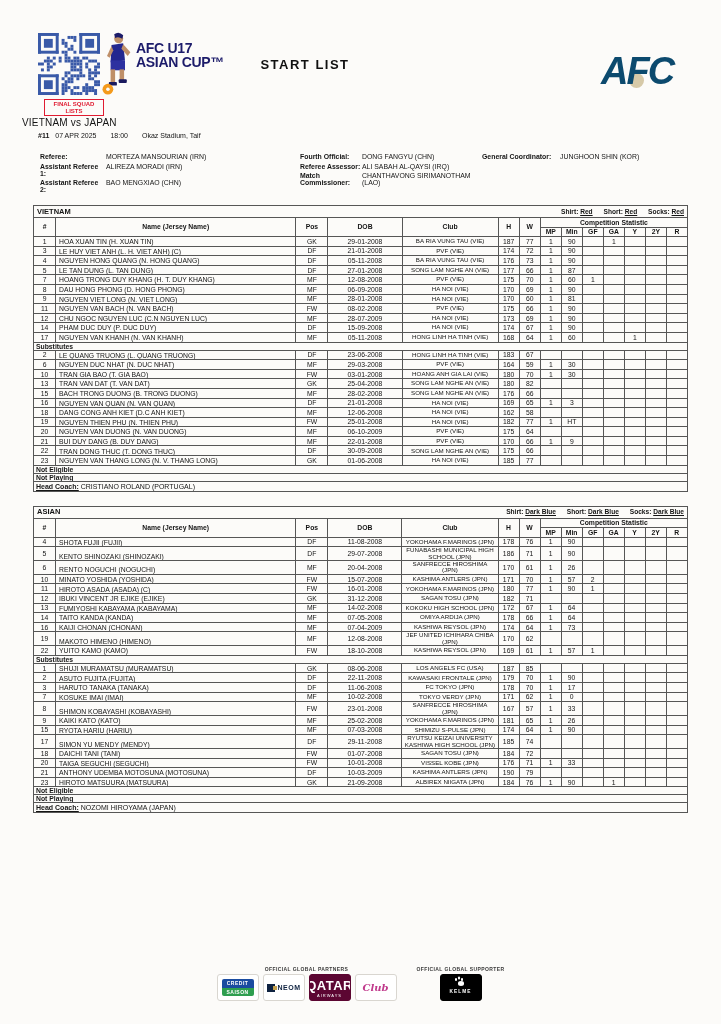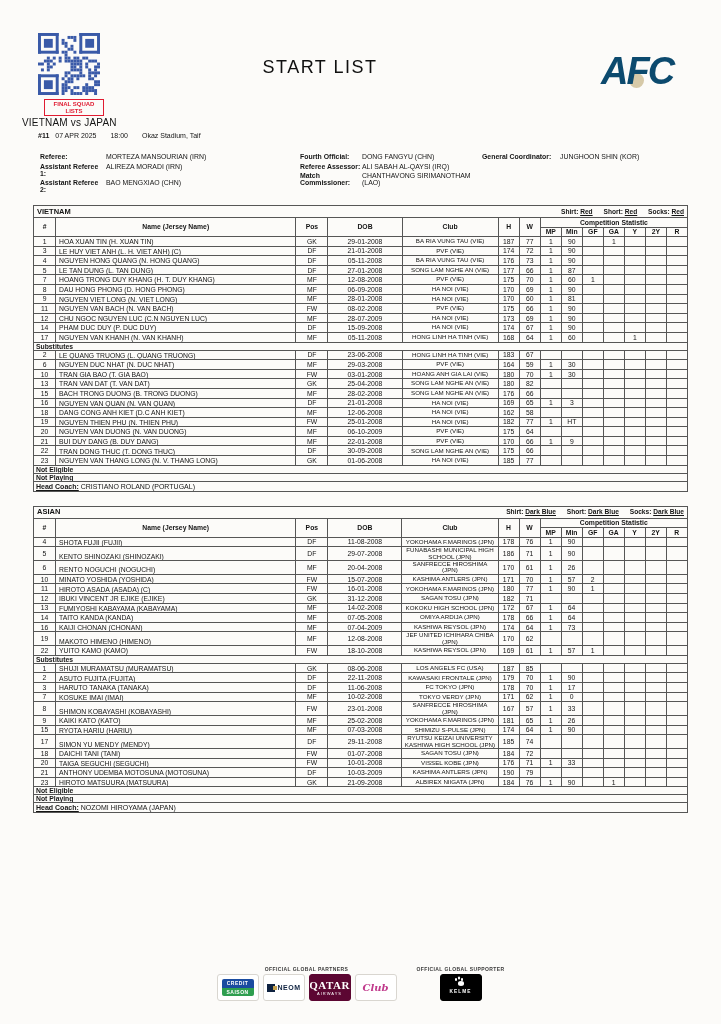--- a/index.html
+++ b/index.html
@@ -4,21 +4,21 @@
 <style>
   *{margin:0;padding:0;box-sizing:border-box}
   html,body{width:721px;height:1024px}
   body{font-family:"Liberation Sans",sans-serif;background:#e9e7e3;color:#141414}
   .page{position:relative;width:721px;height:1024px;background:#fcfbf9;overflow:hidden}
 
   
   .qr{position:absolute;left:38px;top:33px;width:62px;height:62px}
   .tlogo{position:absolute;left:98px;top:32px;display:flex;align-items:flex-start}
   .tlogo-text{margin-top:10px;margin-left:2px;font-size:14px;font-weight:900;color:#1c1b6a;line-height:13.5px;letter-spacing:-0.3px}
-  .start-list{position:absolute;left:253px;top:57px;width:134px;text-align:center;font-size:18px;font-weight:400;letter-spacing:1.5px;color:#101010}
+  .start-list{position:absolute;left:238px;top:57px;width:134px;text-align:center;font-size:13px;font-weight:700;letter-spacing:1.5px;color:#101010}
   .afc-mark{position:absolute;left:601px;top:52px;font-size:38px;font-weight:900;font-style:italic;color:#0c4a6e;letter-spacing:-2px;line-height:38px}
   .afc-mark .wm{position:relative;z-index:1}
   .afc-ball{position:absolute;left:28px;bottom:2px;width:15px;height:15px;border-radius:50%;background:#d6c9a8;z-index:0}
   .badge{position:absolute;left:44px;top:99px;width:60px;border:1px solid #e01b31;color:#e01b31;font-weight:800;font-size:6px;line-height:6.6px;text-align:center;padding:1px 0}
   .match-title{position:absolute;left:22px;top:117px;font-size:10px;font-weight:400;letter-spacing:0.2px}
   .match-meta{position:absolute;left:38px;top:131.5px;font-size:7px}
   .match-meta b{font-weight:800}
   .match-meta .gap{margin-left:12px}
   .match-meta .gap-s{margin-left:4px}
 
@@ -61,21 +61,21 @@
   .logo-row{display:flex;gap:4px;justify-content:center}
   .slogo{width:42px;height:27px;border:1px solid #d9d6d0;border-radius:3px;background:#fff;display:flex;flex-direction:column;align-items:center;justify-content:center;overflow:hidden}
   .cs-bar{width:32px;height:8.5px;display:flex;align-items:center;justify-content:center;color:#fff;font-size:5px;font-weight:800;letter-spacing:0.5px}
   .cs-credit{background:#1a4ba0;border-radius:2px 2px 0 0}
   .cs-saison{background:#2e9e4f;border-radius:0 0 2px 2px}
   .neom-row{display:flex;align-items:center;gap:3px}
   .neom-glyph{width:8px;height:8px;background:#0e2240;position:relative}
   .neom-glyph:after{content:"";position:absolute;right:-2px;top:2px;width:4px;height:4px;background:#c3a04e}
   .neom-text{color:#0e2240;font-weight:900;font-size:7px;letter-spacing:0.5px}
   .slogo.qatar{background:#5c0632;border-color:#5c0632;color:#fff}
-  .qatar-main{font-size:11px;font-weight:700;letter-spacing:0.5px;font-family:Liberation Serif, serif}
+  .qatar-main{font-size:13px;font-weight:700;letter-spacing:0.5px;font-family:Liberation Sans, sans-serif}
   .qatar-sub{font-size:4px;letter-spacing:1px}
   .saudi-text{color:#c13a8c;font-size:10px;font-weight:700;font-style:italic;font-family:"DejaVu Serif",serif}
   .slogo.kelme{background:#000;border-color:#000;color:#fff}
   .paw{width:6px;height:4.5px;border-radius:50%;background:#fff;margin-bottom:3px;position:relative}
   .paw:before{content:"";position:absolute;left:-3px;top:-3px;width:2.5px;height:2.5px;border-radius:50%;background:#fff;box-shadow:3px -1.5px 0 0 #fff,6px 0 0 0 #fff}
   .kelme-text{font-size:4.8px;font-weight:800;letter-spacing:1px}
 </style>
 </head>
 <body>
 
@@ -210,20 +210,40 @@
       <rect x="57" y="57" width="3" height="3" fill="#3a5aa8"></rect>
       <rect x="24" y="60" width="3" height="3" fill="#3a5aa8"></rect>
       <rect x="33" y="60" width="3" height="3" fill="#3a5aa8"></rect>
       <rect x="36" y="60" width="3" height="3" fill="#3a5aa8"></rect>
       <rect x="39" y="60" width="3" height="3" fill="#3a5aa8"></rect>
       <rect x="42" y="60" width="3" height="3" fill="#3a5aa8"></rect>
       <rect x="48" y="60" width="3" height="3" fill="#3a5aa8"></rect>
       <rect x="57" y="60" width="3" height="3" fill="#3a5aa8"></rect>
     </svg>
 
+  <div class="tlogo">
+    <svg width="36" height="64" viewBox="0 0 40 70">
+      <circle cx="23" cy="7" r="5" fill="#bf8f68"></circle>
+      <path d="M18 2 Q23 -2 28 3 L27 7 Q23 4 19 6 Z" fill="#1c1b6a"></path>
+      <path d="M15 14 L28 12 L30 31 L14 33 Z" fill="#23278f"></path>
+      <path d="M28 13 L36 22 L33 26 L26 18 Z" fill="#bf8f68"></path>
+      <path d="M15 15 L10 26 L13 28 L17 20 Z" fill="#bf8f68"></path>
+      <rect x="14" y="31" width="16" height="11" fill="#2d31a0"></rect>
+      <rect x="14" y="41" width="5" height="16" fill="#bf8f68"></rect>
+      <rect x="24" y="41" width="5" height="13" fill="#bf8f68"></rect>
+      <rect x="12" y="55" width="9" height="4" rx="1" fill="#1a1a5e"></rect>
+      <rect x="23" y="52" width="9" height="4" rx="1" fill="#1a1a5e"></rect>
+      <circle cx="11" cy="63" r="6" fill="#f49a1c"></circle>
+      <circle cx="11" cy="63" r="2" fill="#fcfbf9"></circle>
+    </svg>
+    <div class="tlogo-text">
+      <div>AFC U17</div>
+      <div>ASIAN CUP™</div>
+    </div>
+  </div>
 
   <div class="start-list">START LIST</div>
 
   <div class="afc-mark">
     <span class="afc-ball"></span>
     <span class="wm">AFC</span>
   </div>
 
   <div class="badge">
     <div>FINAL SQUAD</div>

